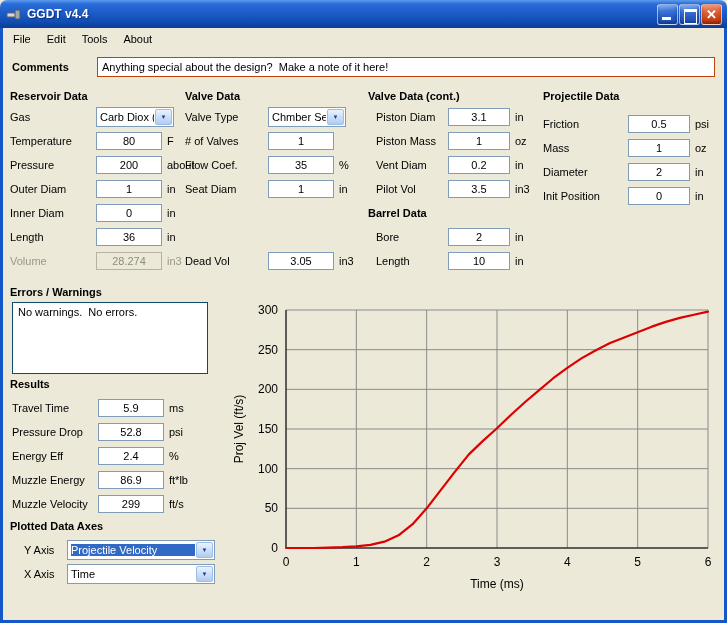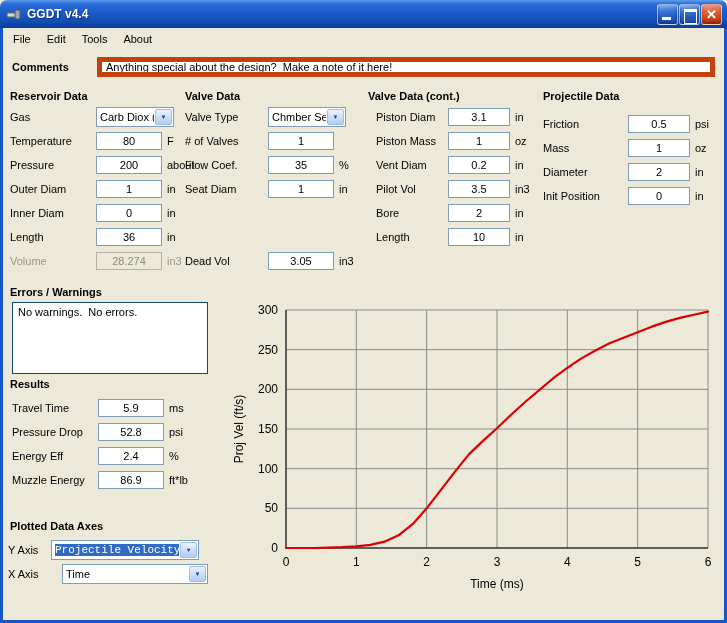--- a/index.html
+++ b/index.html
@@ -41,21 +41,21 @@
   .inline-title { font-weight:bold; }
 
   
   .xp-select { height:20px; background:#fff; border:1px solid #7F9DB9; display:flex; align-items:center; padding-left:3px; }
   .sel-text { flex:1; overflow:hidden; white-space:nowrap; }
   .sel-text.selected { background:#316AC5; color:#fff; }
   .dd-btn { width:17px; height:16px; margin:1px; flex:none; display:flex; align-items:center; justify-content:center;
     font-size:6px; color:#1A3E9C; background:linear-gradient(180deg,#EAF3FD,#CFE1F7 45%,#B0CCF0);
     border:1px solid #9EBEE8; border-radius:2px; }
 
-  .comments-input { position:absolute; left:97px; top:57px; width:618px; height:20px; border:5px solid #c2410c;
+  .comments-input { position:absolute; left:97px; top:57px; width:618px; height:20px; border:1px solid #c2410c;
     font:11px "Liberation Sans",sans-serif; padding:2px 4px; }
 
   .calc-btn { position:absolute; left:547px; top:222px; width:163px; height:37px; background:#ECE9D8;
     border:1px solid #BDB8A6; border-radius:3px; color:#A19E92; font:11px "Liberation Sans",sans-serif;
     box-shadow:inset 1px 1px 0 #fff; }
 
   .err-box { position:absolute; left:12px; top:302px; width:196px; height:72px; background:#fff;
     border:1px solid #0c4a6e; padding:3px 5px; white-space:pre-wrap; }
 
   .chart-wrap { position:absolute; left:227px; top:296px; width:496px; height:300px; }
@@ -184,20 +184,23 @@
       <span class="lbl">Vent Diam</span>
       <input class="fld narrow" value="0.2" style="">
       <span class="unit">in</span>
     </div>
     <div class="frow">
       <span class="lbl">Pilot Vol</span>
       <input class="fld narrow" value="3.5" style="">
       <span class="unit">in3</span>
     </div>
     <div class="frow">
+      <span class="inline-title">Barrel Data</span>
+    </div>
+    <div class="frow">
       <span class="lbl">Bore</span>
       <input class="fld narrow" value="2" style="">
       <span class="unit">in</span>
     </div>
     <div class="frow">
       <span class="lbl">Length</span>
       <input class="fld narrow" value="10" style="">
       <span class="unit">in</span>
     </div>
   </div>
@@ -244,34 +247,39 @@
     <div class="frow">
       <span class="lbl">Energy Eff</span>
       <input class="fld" readonly="" value="2.4" style="">
       <span class="unit">%</span>
     </div>
     <div class="frow">
       <span class="lbl">Muzzle Energy</span>
       <input class="fld" readonly="" value="86.9" style="">
       <span class="unit">ft*lb</span>
     </div>
+    <div class="frow">
+      <span class="lbl">Muzzle Velocity</span>
+      <input class="fld" readonly="" value="299" style="">
+      <span class="unit">ft/s</span>
+    </div>
   </div>
 
   <span class="section-title" style="left:10px; top:520px;">Plotted Data Axes</span>
-  <div class="col" style="left:8px; top:538px; width:200px;">
+  <div class="col" style="left:24px; top:538px; width:200px;">
     <div class="frow">
       <span class="lbl" style="width:43px;">Y Axis</span>
-      <div class="xp-select" style="width:148px;font-family:Liberation Mono, monospace;">
+      <div class="xp-select" style="width:148px;">
         <span class="sel-text selected">Projectile Velocity</span>
         <span class="dd-btn">▼</span>
       </div>
     </div>
     <div class="frow">
       <span class="lbl" style="width:43px;">X Axis</span>
-      <div class="xp-select" style="width:148px;margin-left:11px;">
+      <div class="xp-select" style="width:148px;">
         <span class="sel-text">Time</span>
         <span class="dd-btn">▼</span>
       </div>
     </div>
   </div>
 
   <div class="chart-wrap">
     <svg id="chart-svg" width="496" height="300" viewBox="0 0 496 300">
         <line x1="59" y1="14" x2="59" y2="252" stroke="#8a8a8a" stroke-width="1"></line>
         <line x1="129.33333333333331" y1="14" x2="129.33333333333331" y2="252" stroke="#8a8a8a" stroke-width="1"></line>

